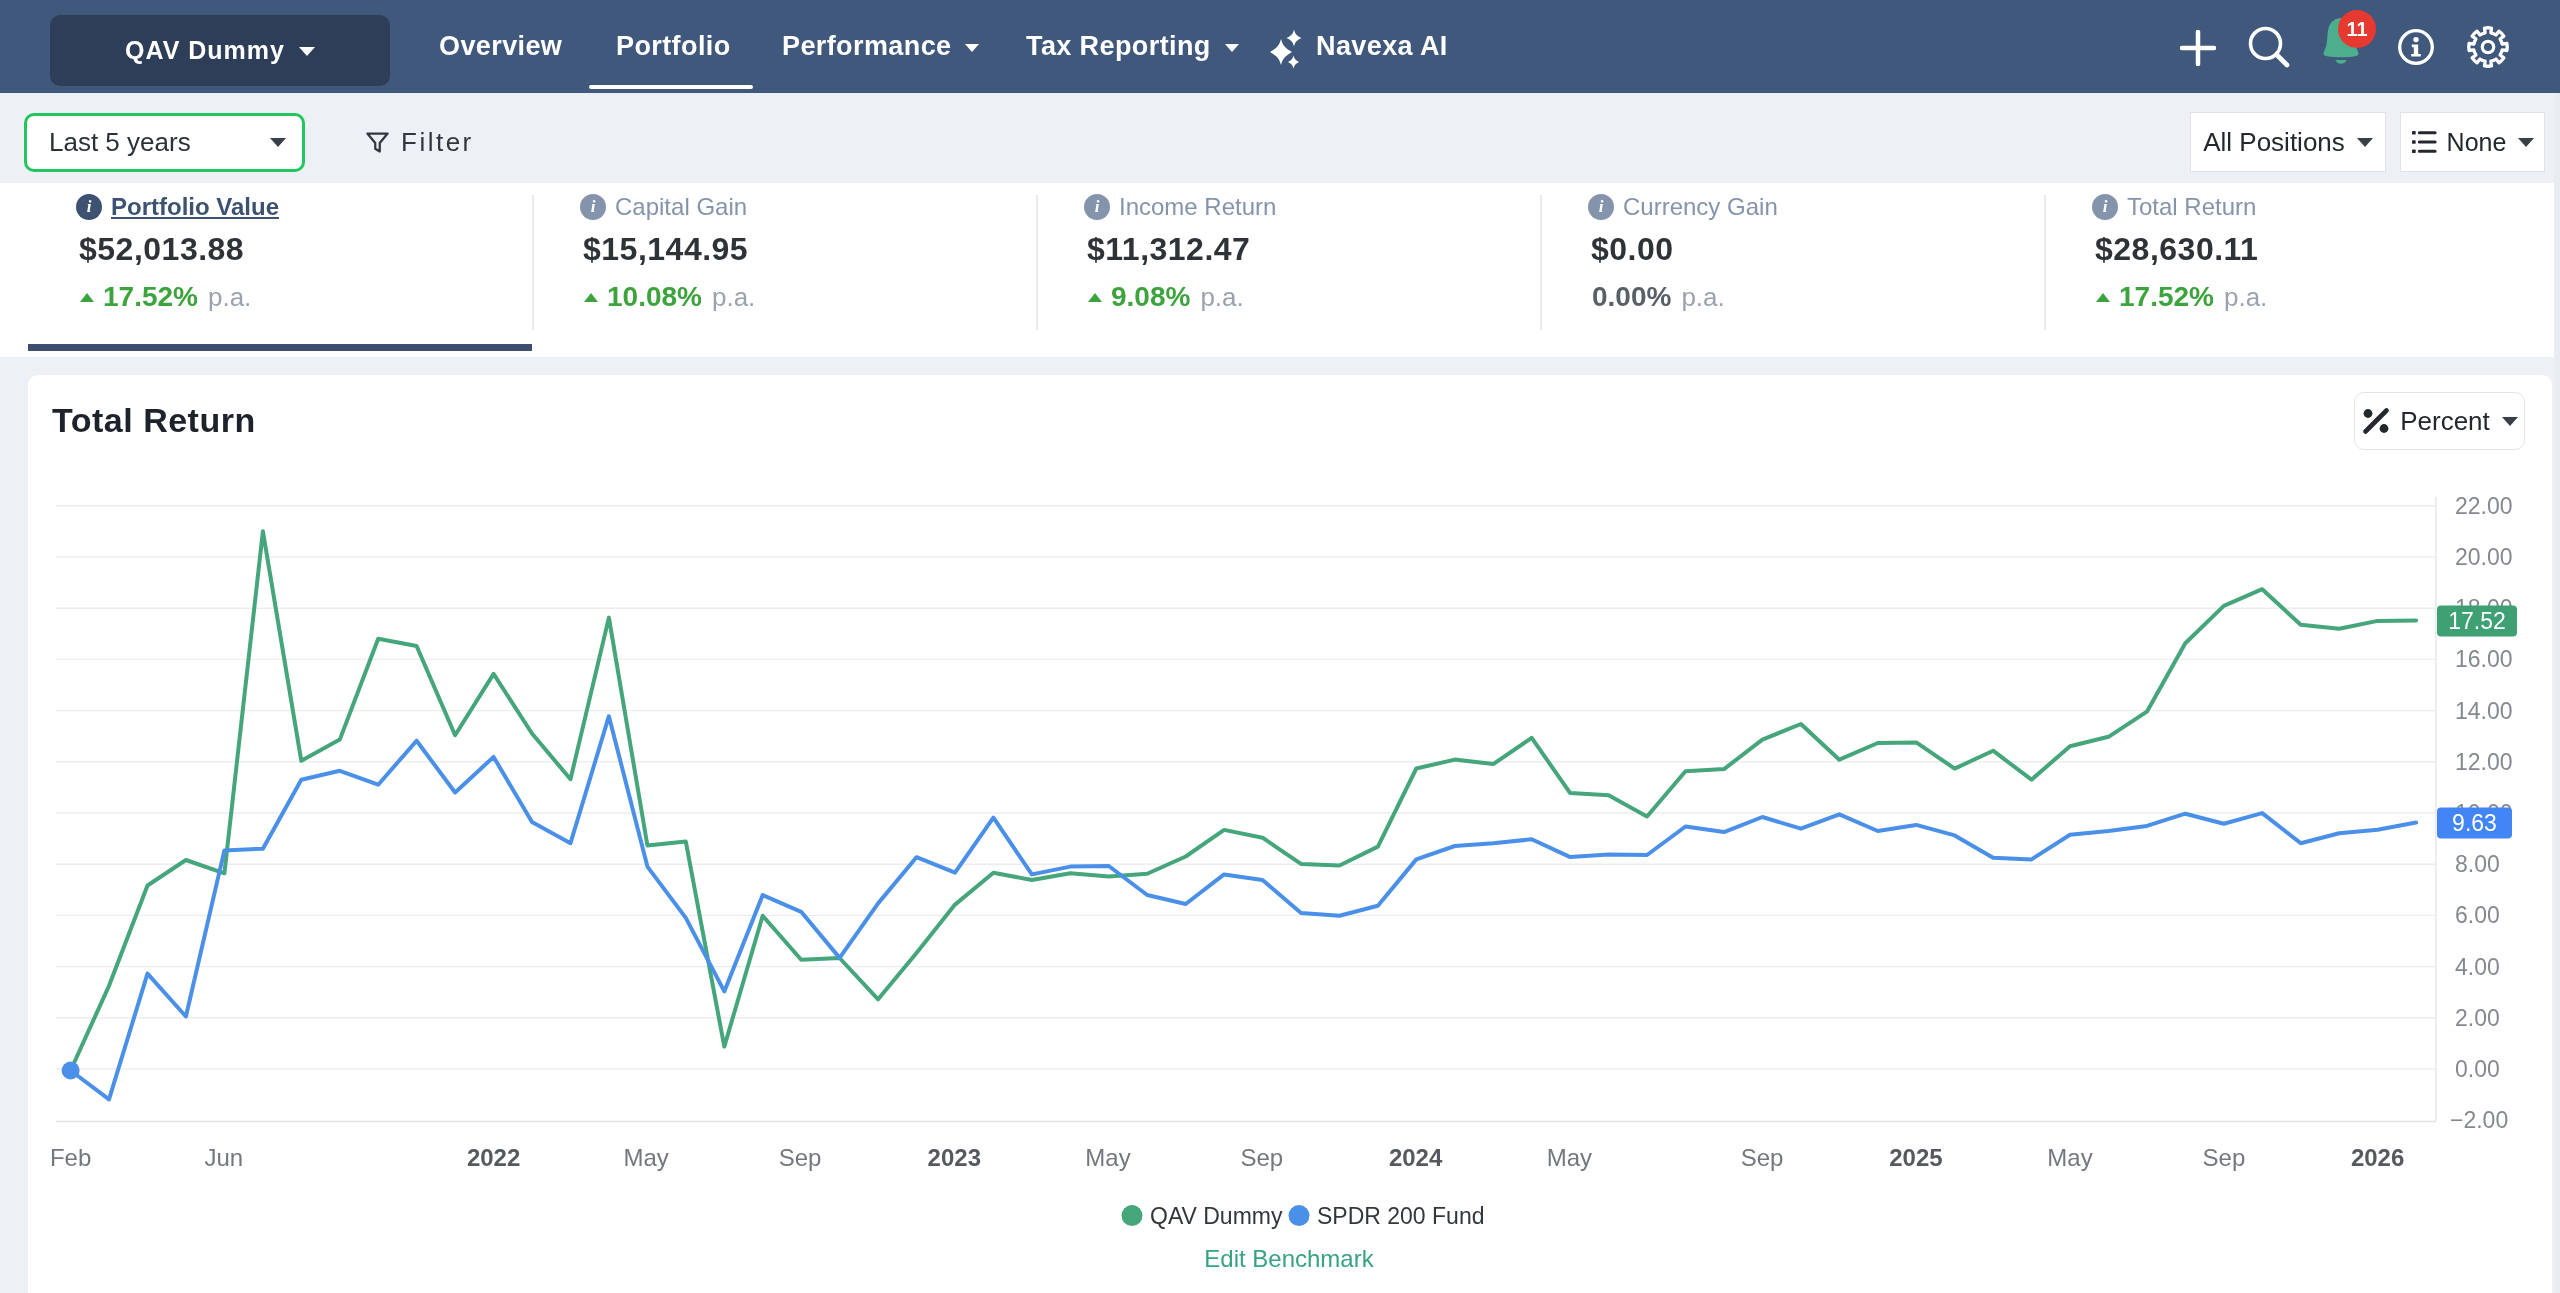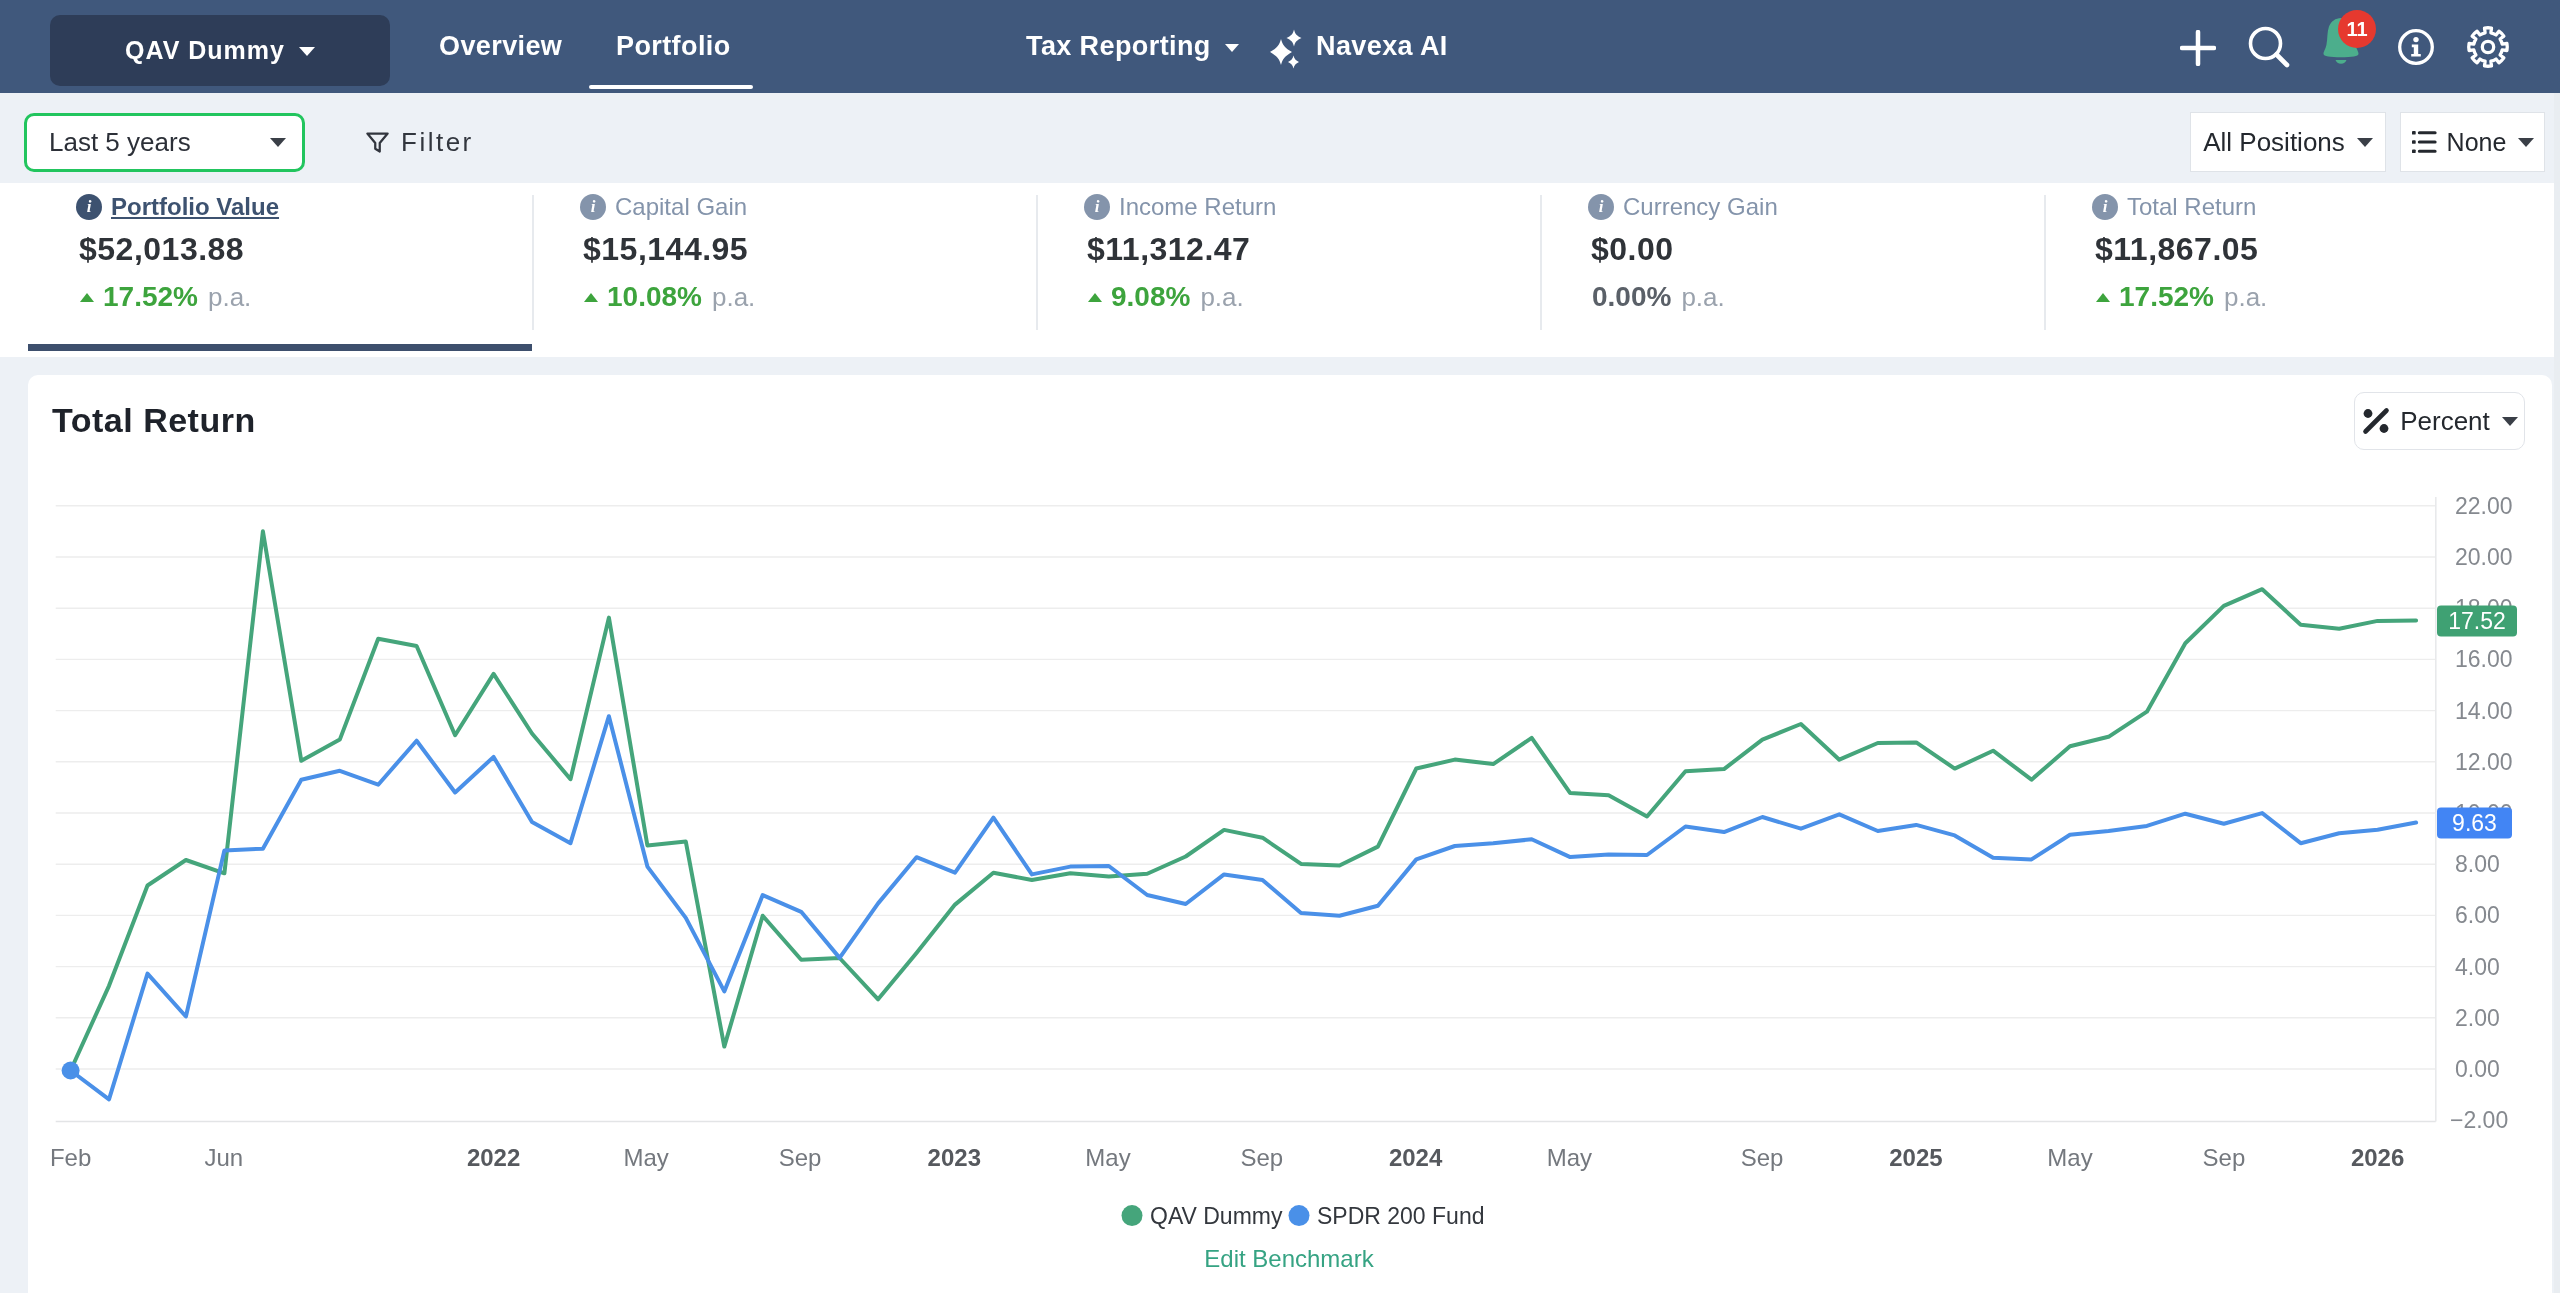--- a/index.html
+++ b/index.html
@@ -34,20 +34,21 @@
 .pct-btn { position:absolute; left:2354px; top:392px; width:171px; height:58px; background:#fff; border:1px solid #e1e4e9; border-radius:10px; display:flex; align-items:center; justify-content:center; color:#24282e; font-size:26px; }
 </style>
 </head>
 <body>
 
 <div class="nav">
   <div class="qav-btn">QAV Dummy<span class="caret"></span></div>
   <div class="navlink" style="left:439px;">Overview</div>
   <div class="navlink" style="left:616px;">Portfolio</div>
   <div class="tab-underline"></div>
+  <div class="navlink" style="left:782px;">Performance<span class="caret" style="border-top-width:8px;border-left-width:7px;border-right-width:7px;"></span></div>
   <div class="navlink" style="left:1026px;">Tax Reporting<span class="caret" style="border-top-width:8px;border-left-width:7px;border-right-width:7px;"></span></div>
   <div class="navlink" style="left:1268px;">
     <svg width="38" height="44" viewBox="0 0 38 44" style="margin-right:10px;">
       <g fill="#fff">
       <path d="M13 14 C14.5 20 17 23 24 27 C17 31 14.5 34 13 40 C11.5 34 9 31 2 27 C9 23 11.5 20 13 14 Z"></path>
       <path d="M26 4.5 C27 9 29 11 33.5 13 C29 15 27 17 26 21.5 C25 17 23 15 18.5 13 C23 11 25 9 26 4.5 Z"></path>
       <path d="M25.5 30.5 C26.3 34 27.8 35.5 31 37 C27.8 38.5 26.3 40 25.5 43.5 C24.7 40 23.2 38.5 20 37 C23.2 35.5 24.7 34 25.5 30.5 Z"></path>
       </g>
     </svg>
     Navexa AI</div>
@@ -117,21 +118,21 @@
     <div class="stat-value">$11,312.47</div>
     <div class="stat-change"><span class="tri-up"></span>9.08%<span class="pa">p.a.</span></div>
   </div>
   <div class="stat-col" style="left:1588px; width:440px;">
     <div class="stat-label"><span class="icircle">i</span>Currency Gain</div>
     <div class="stat-value">$0.00</div>
     <div class="stat-change" style="color:#5a6068;">0.00%<span class="pa">p.a.</span></div>
   </div>
   <div class="stat-col" style="left:2092px; width:440px;">
     <div class="stat-label"><span class="icircle">i</span>Total Return</div>
-    <div class="stat-value">$11,867.05</div>
+    <div class="stat-value">$28,630.11</div>
     <div class="stat-change"><span class="tri-up"></span>17.52%<span class="pa">p.a.</span></div>
   </div>
   <div class="vdiv" style="left:532px;"></div>
   <div class="vdiv" style="left:1036px;"></div>
   <div class="vdiv" style="left:1540px;"></div>
   <div class="vdiv" style="left:2044px;"></div>
 </div>
 <div class="active-bar"></div>
 
 <div class="card"></div>

